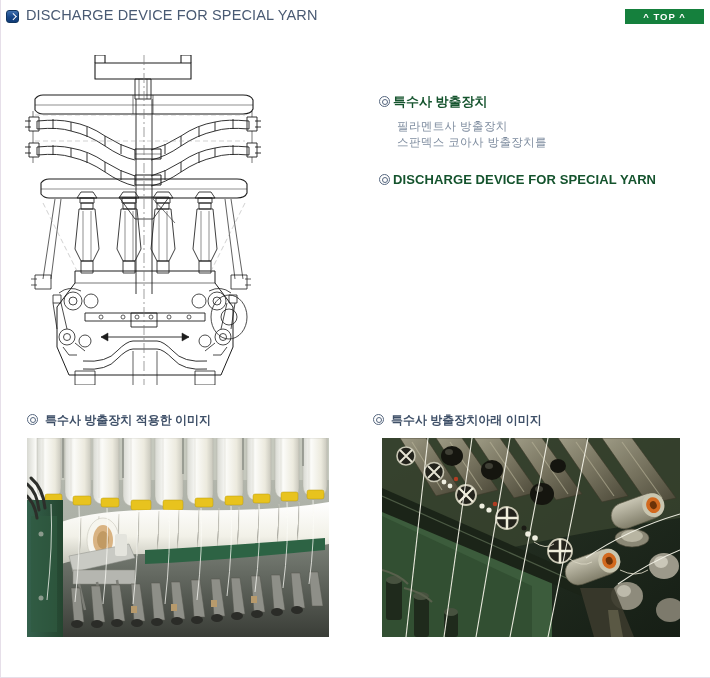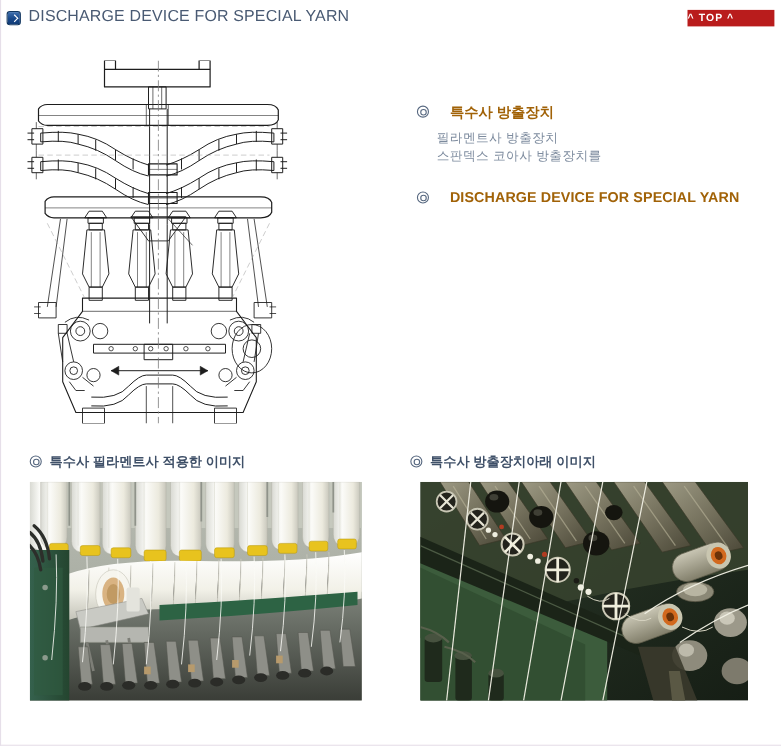--- a/index.html
+++ b/index.html
@@ -47,26 +47,26 @@
     left: 25px; top: 7px;
     font-size: 14.5px;
     letter-spacing: 0.15px;
     color: #495a73;
     white-space: nowrap;
   }
   .top-button {
     position: absolute;
     right: 7px; top: 9px;
     width: 79px; height: 15px;
-    background: #b91c1c;
+    background: #15803d;
     color: #ffffff;
     font-size: 9.5px;
     font-weight: bold;
     letter-spacing: 1px;
-    text-align: left;
+    text-align: center;
     line-height: 15px;
     cursor: pointer;
     white-space: nowrap;
   }
 
   
   .schematic {
     position: absolute;
     left: 22px; top: 55px;
     width: 320px; height: 330px;
@@ -76,24 +76,24 @@
   
   .info-col {
     position: absolute;
     left: 378px; top: 93px;
     width: 320px;
   }
   .info-block { margin-bottom: 22px; }
   .info-head {
     display: flex;
     align-items: baseline;
-    gap: 19px;
+    gap: 3px;
     font-size: 13px;
     font-weight: bold;
-    color: #a16207;
+    color: #14532d;
     white-space: nowrap;
   }
   .info-head.en { letter-spacing: 0.1px; }
   .ring-icon {
     flex: 0 0 auto;
     width: 11px; height: 11px;
     border: 1.3px solid #56677f;
     border-radius: 50%;
     position: relative;
     transform: translateY(1px);
@@ -312,21 +312,21 @@
     <div class="info-head en">
       <span class="ring-icon"></span>
       <span>DISCHARGE DEVICE FOR SPECIAL YARN</span>
     </div>
   </div>
 
 </div>
 
 <div class="caption caption-left">
   <span class="ring-icon"></span>
-  <span>특수사 필라멘트사 적용한 이미지</span>
+  <span>특수사 방출장치 적용한 이미지</span>
 </div>
 
 <div class="caption caption-right">
   <span class="ring-icon"></span>
   <span>특수사 방출장치아래 이미지</span>
 </div>
 
 <div class="photo photo-left">
   <svg viewBox="0 0 302 199" xmlns="http://www.w3.org/2000/svg">
     <defs>

